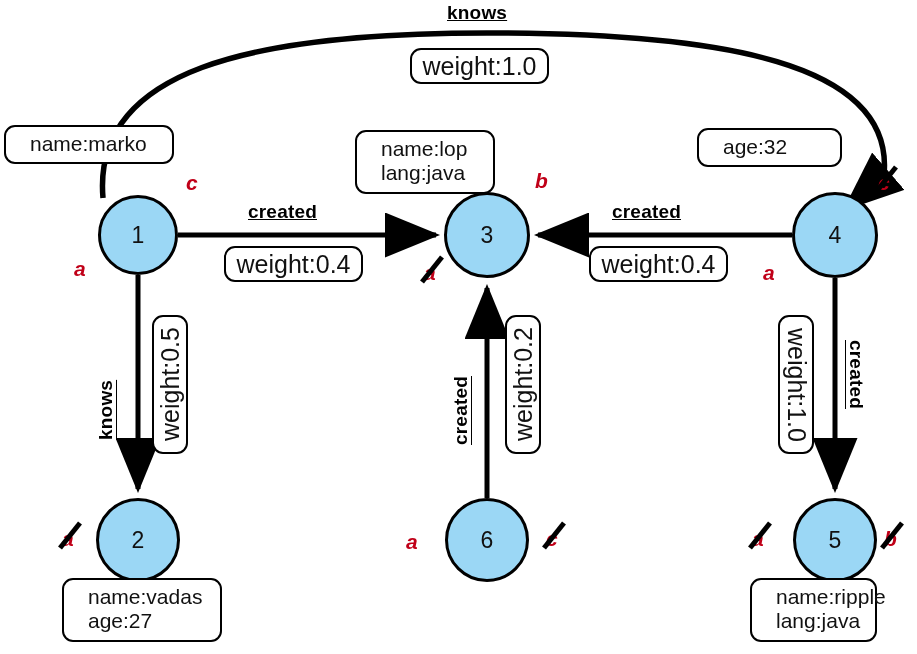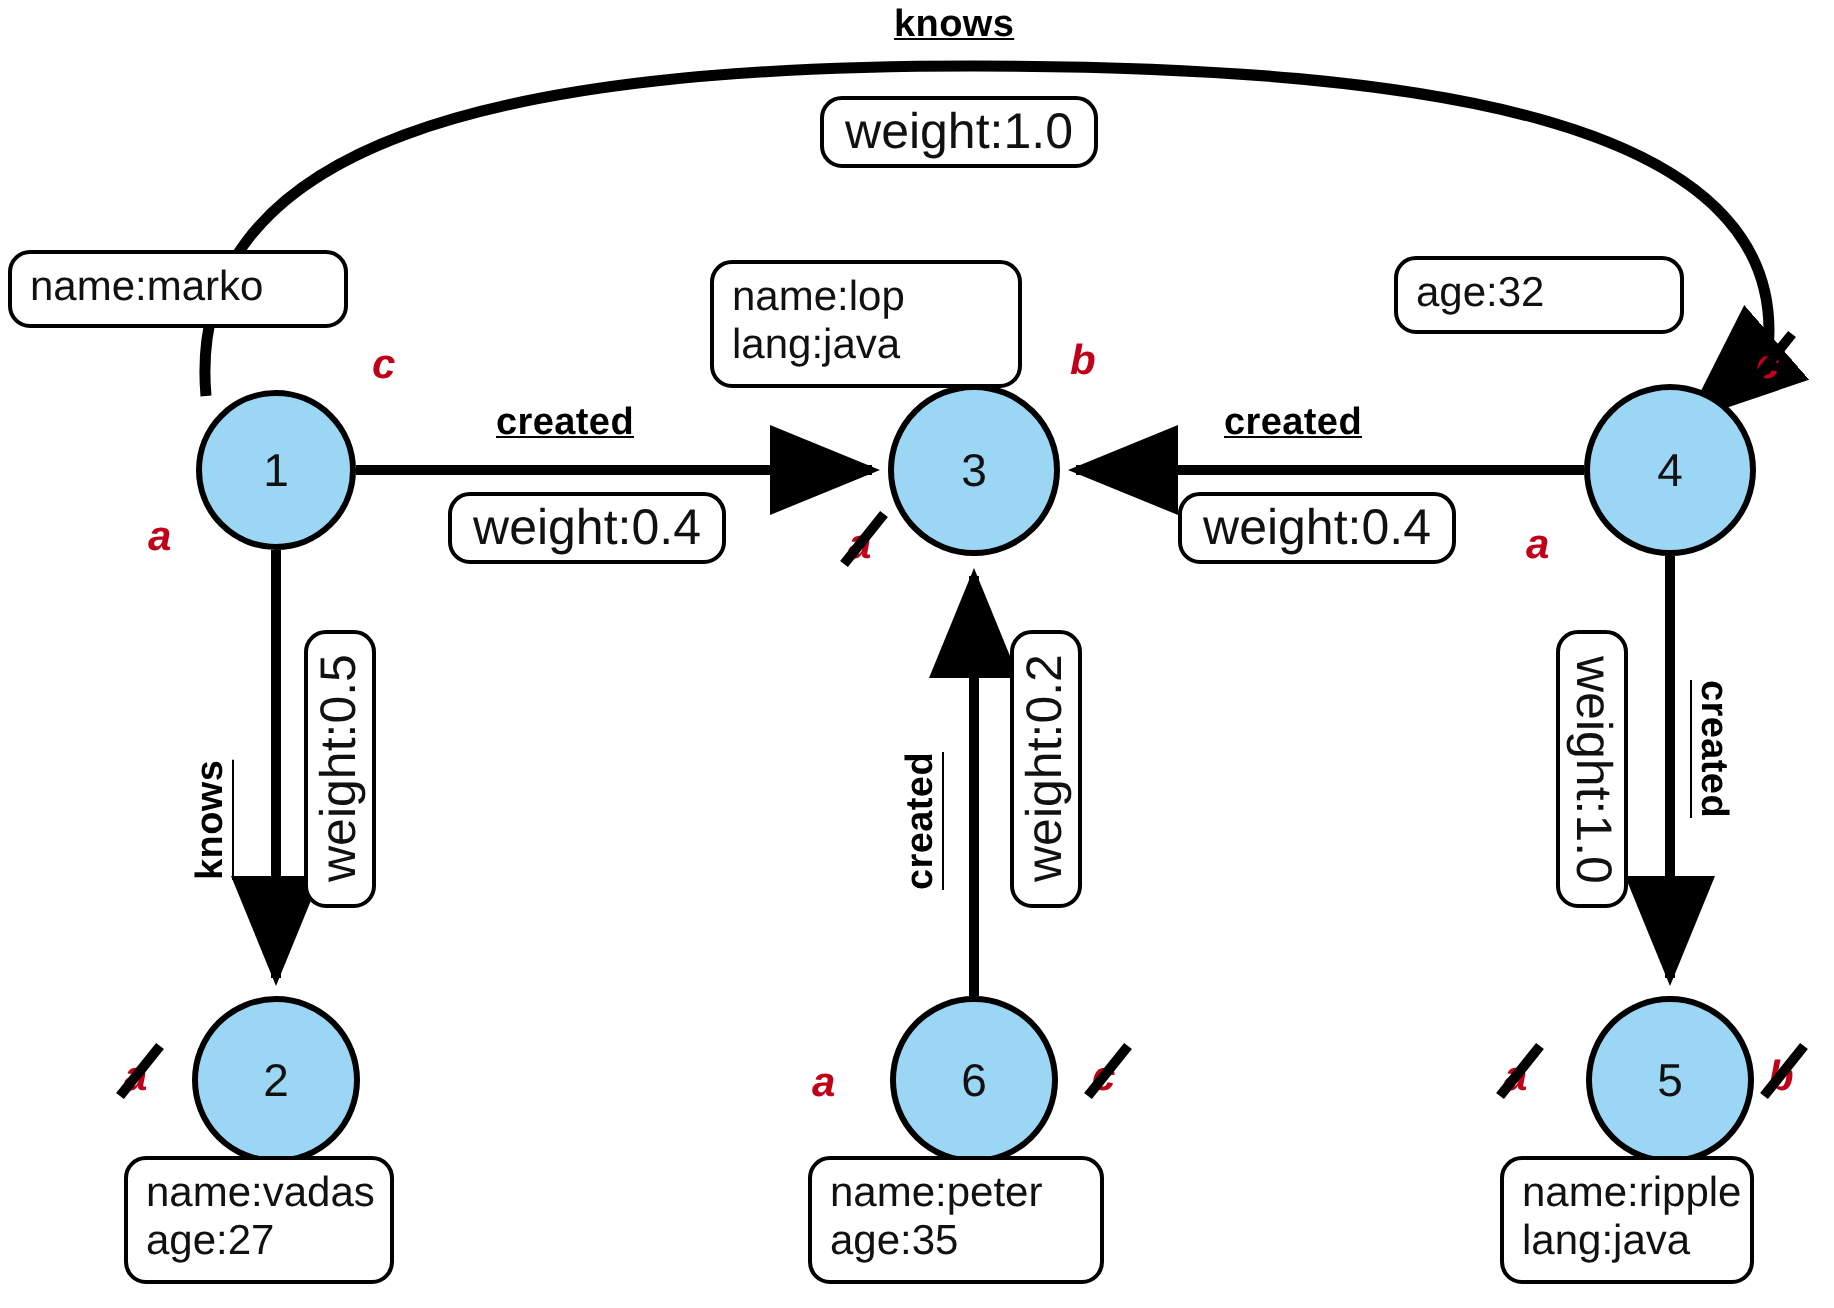--- a/index.html
+++ b/index.html
@@ -6,21 +6,21 @@
   #stage{position:relative;width:917px;height:654px;overflow:hidden;
          font-family:"Liberation Sans", sans-serif;background:#ffffff;}
   svg.edges{position:absolute;left:0;top:0;width:917px;height:654px;}
 
   .node{position:absolute;border-radius:50%;background:#9BD7F5;
         border:3.5px solid #000;box-sizing:border-box;
         display:flex;align-items:center;justify-content:center;
         font-size:23px;color:#111;}
 
   .prop{position:absolute;background:#fff;border:2.5px solid #000;
-        border-radius:11px;box-sizing:border-box;padding:5px 9px 6px 9px;
+        border-radius:11px;box-sizing:border-box;padding:5px 9px 6px 24px;
         font-size:21px;line-height:1.16;color:#111;white-space:nowrap;}
   .prop div{display:block;}
 
   .wbox{position:absolute;background:#fff;border:2.5px solid #000;
         border-radius:11px;box-sizing:border-box;
         font-size:25px;color:#111;white-space:nowrap;
         display:flex;align-items:center;justify-content:center;}
   .wbox.vert{writing-mode:vertical-rl;}
   .wbox.vert.ccw{transform:rotate(180deg);}
 
@@ -64,43 +64,39 @@
   <div class="node" style="left:96px;top:498px;width:84px;height:84px;">2</div>
   <div class="node" style="left:444px;top:192px;width:86px;height:86px;">3</div>
   <div class="node" style="left:792px;top:192px;width:86px;height:86px;">4</div>
   <div class="node" style="left:793px;top:498px;width:84px;height:84px;">5</div>
   <div class="node" style="left:445px;top:498px;width:84px;height:84px;">6</div>
 
   <div class="prop" style="left:4px;top:125px;width:170px;">
     <div>name:marko</div>
   </div>
 
-  <div class="prop" style="left:62px;top:578px;width:135px;">
+  <div class="prop" style="left:62px;top:578px;width:160px;">
     <div>name:vadas</div>
     <div>age:27</div>
   </div>
 
-  <div class="prop" style="left:355px;top:130px;width:156px;">
+  <div class="prop" style="left:355px;top:130px;width:140px;">
     <div>name:lop</div>
     <div>lang:java</div>
   </div>
 
   <div class="prop" style="left:697px;top:128px;width:145px;">
     <div>age:32</div>
   </div>
 
   <div class="prop" style="left:750px;top:578px;width:127px;">
     <div>name:ripple</div>
     <div>lang:java</div>
   </div>
 
-  <div class="prop" style="left:404px;top:578px;width:148px;">
-    <div>name:peter</div>
-    <div>age:35</div>
-  </div>
 
   <div class="elabel" style="left:447px;top:2px;">knows</div>
   <div class="wbox" style="left:410px;top:48px;width:139px;height:36px;">weight:1.0</div>
 
   <div class="elabel" style="left:248px;top:201px;">created</div>
   <div class="wbox" style="left:224px;top:246px;width:139px;height:36px;">weight:0.4</div>
 
   <div class="elabel" style="left:612px;top:201px;">created</div>
   <div class="wbox" style="left:589px;top:246px;width:139px;height:36px;">weight:0.4</div>
 

